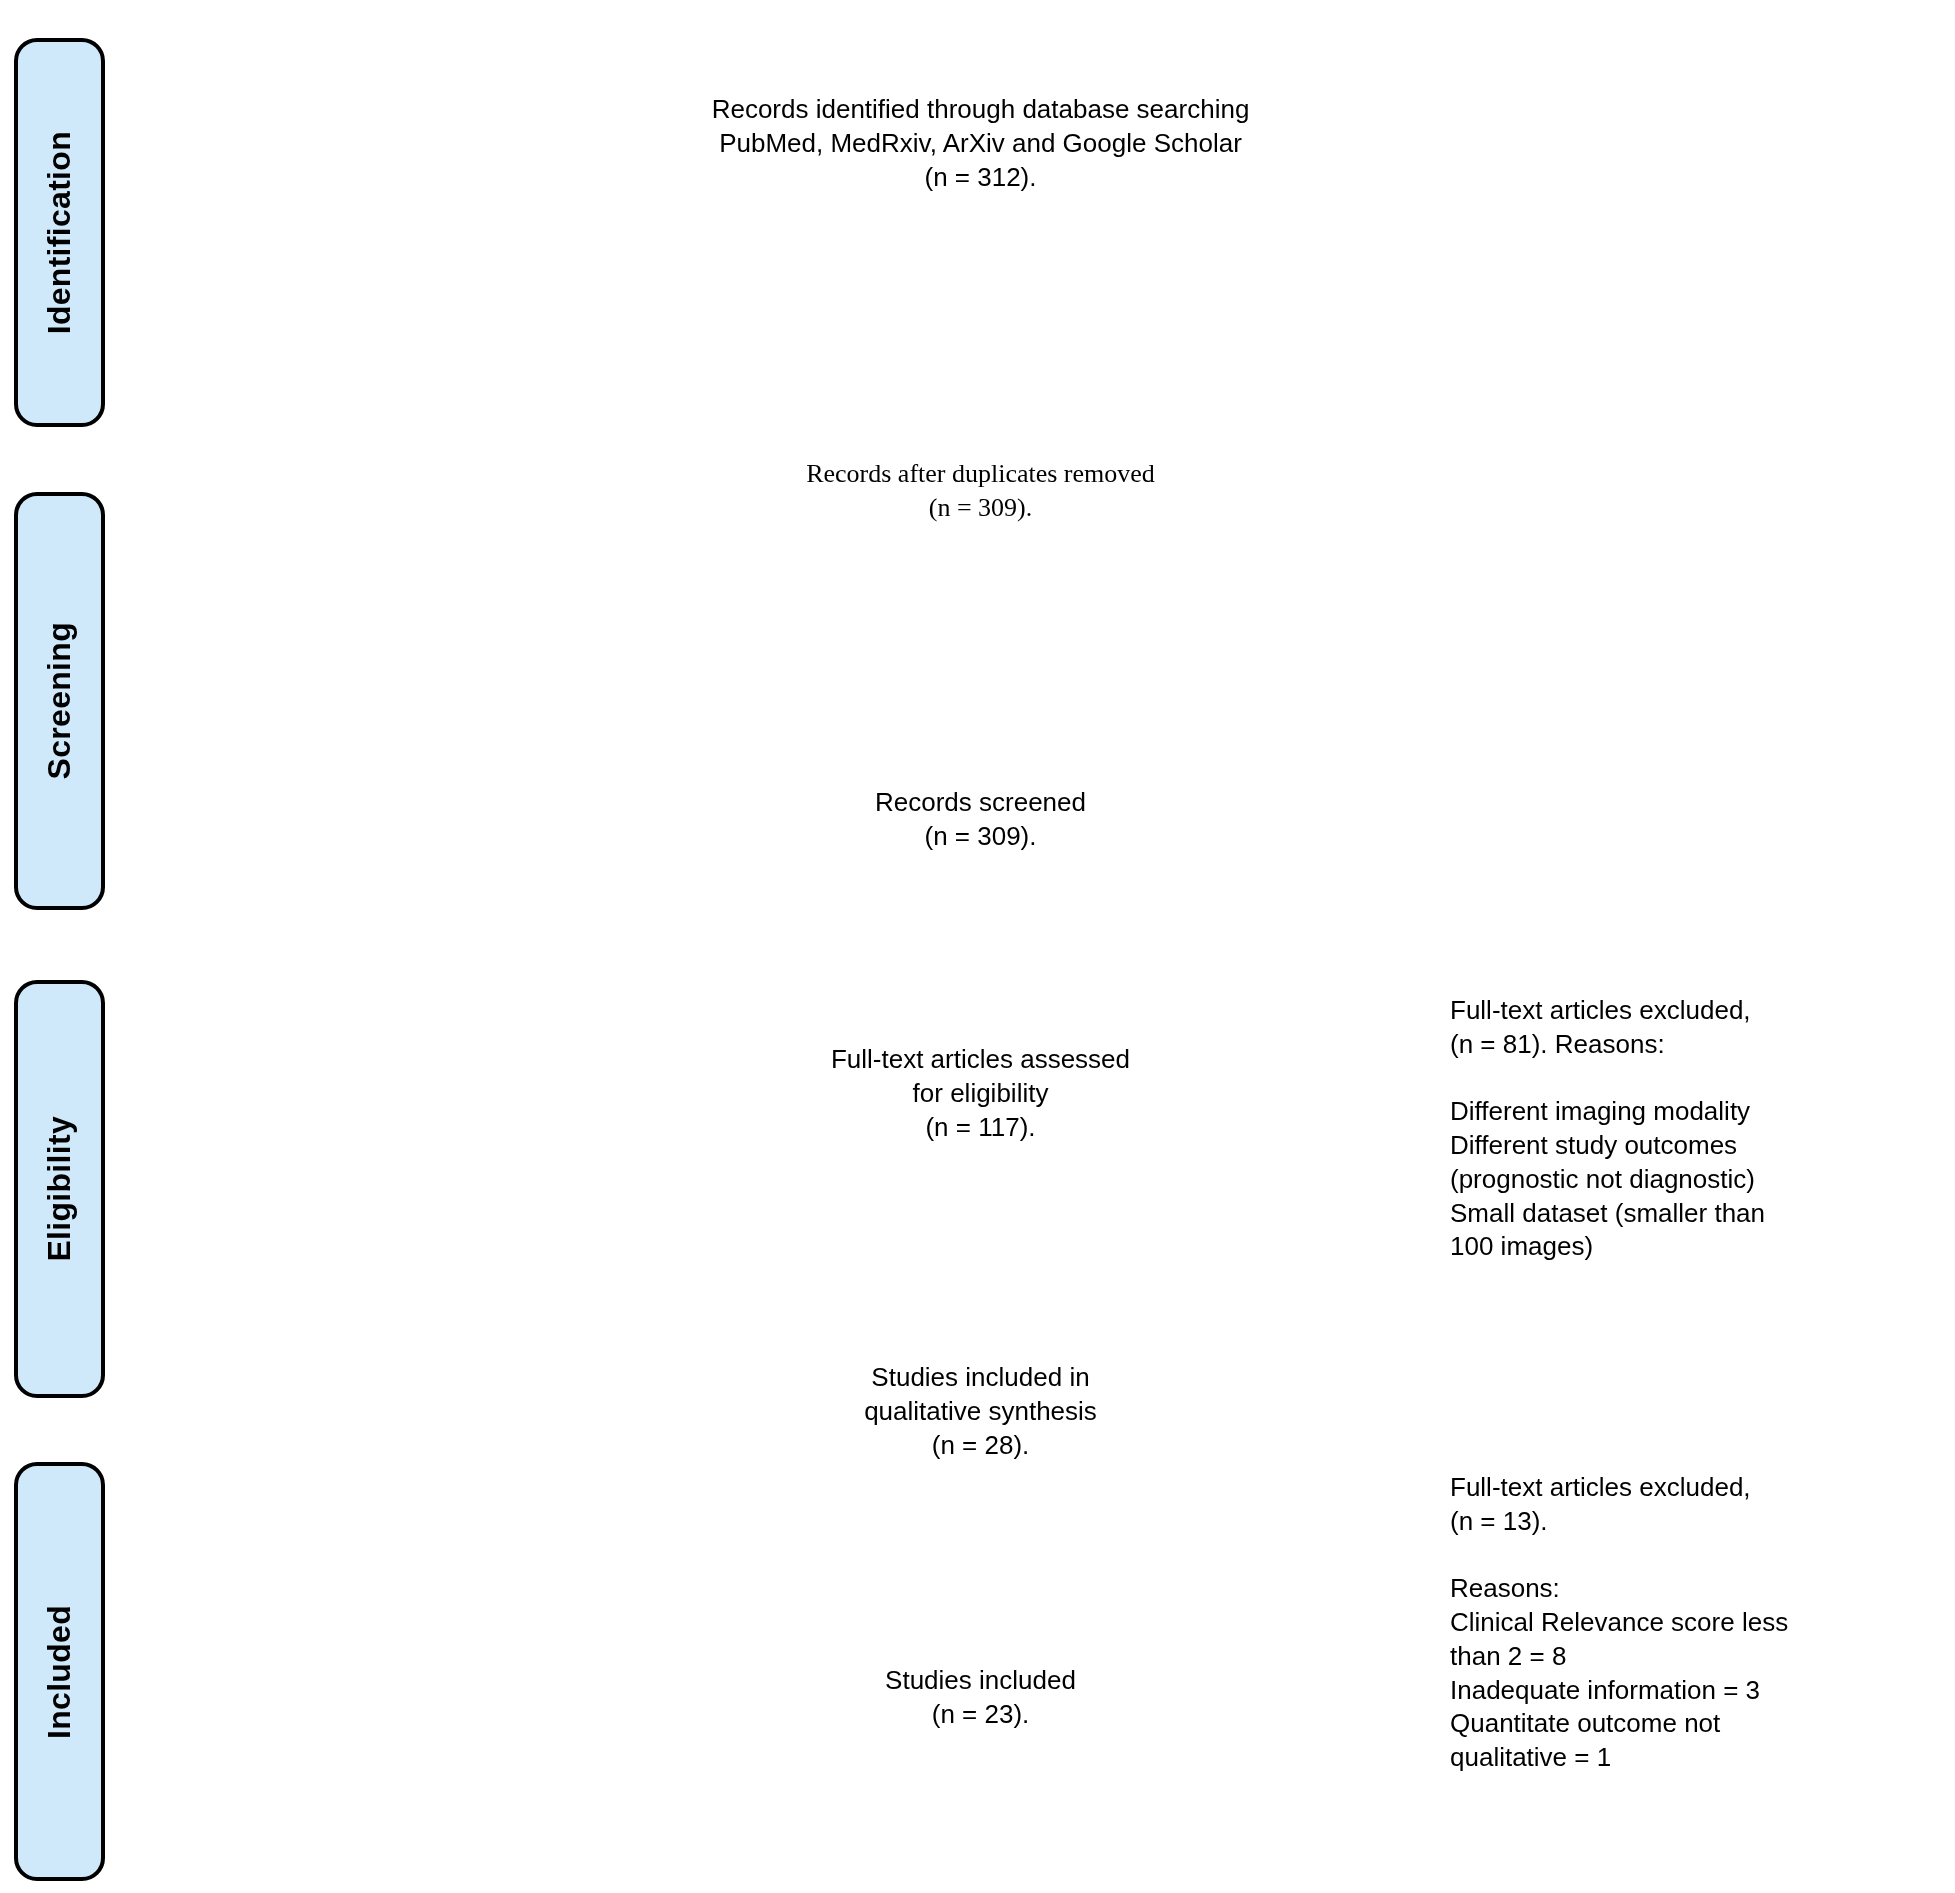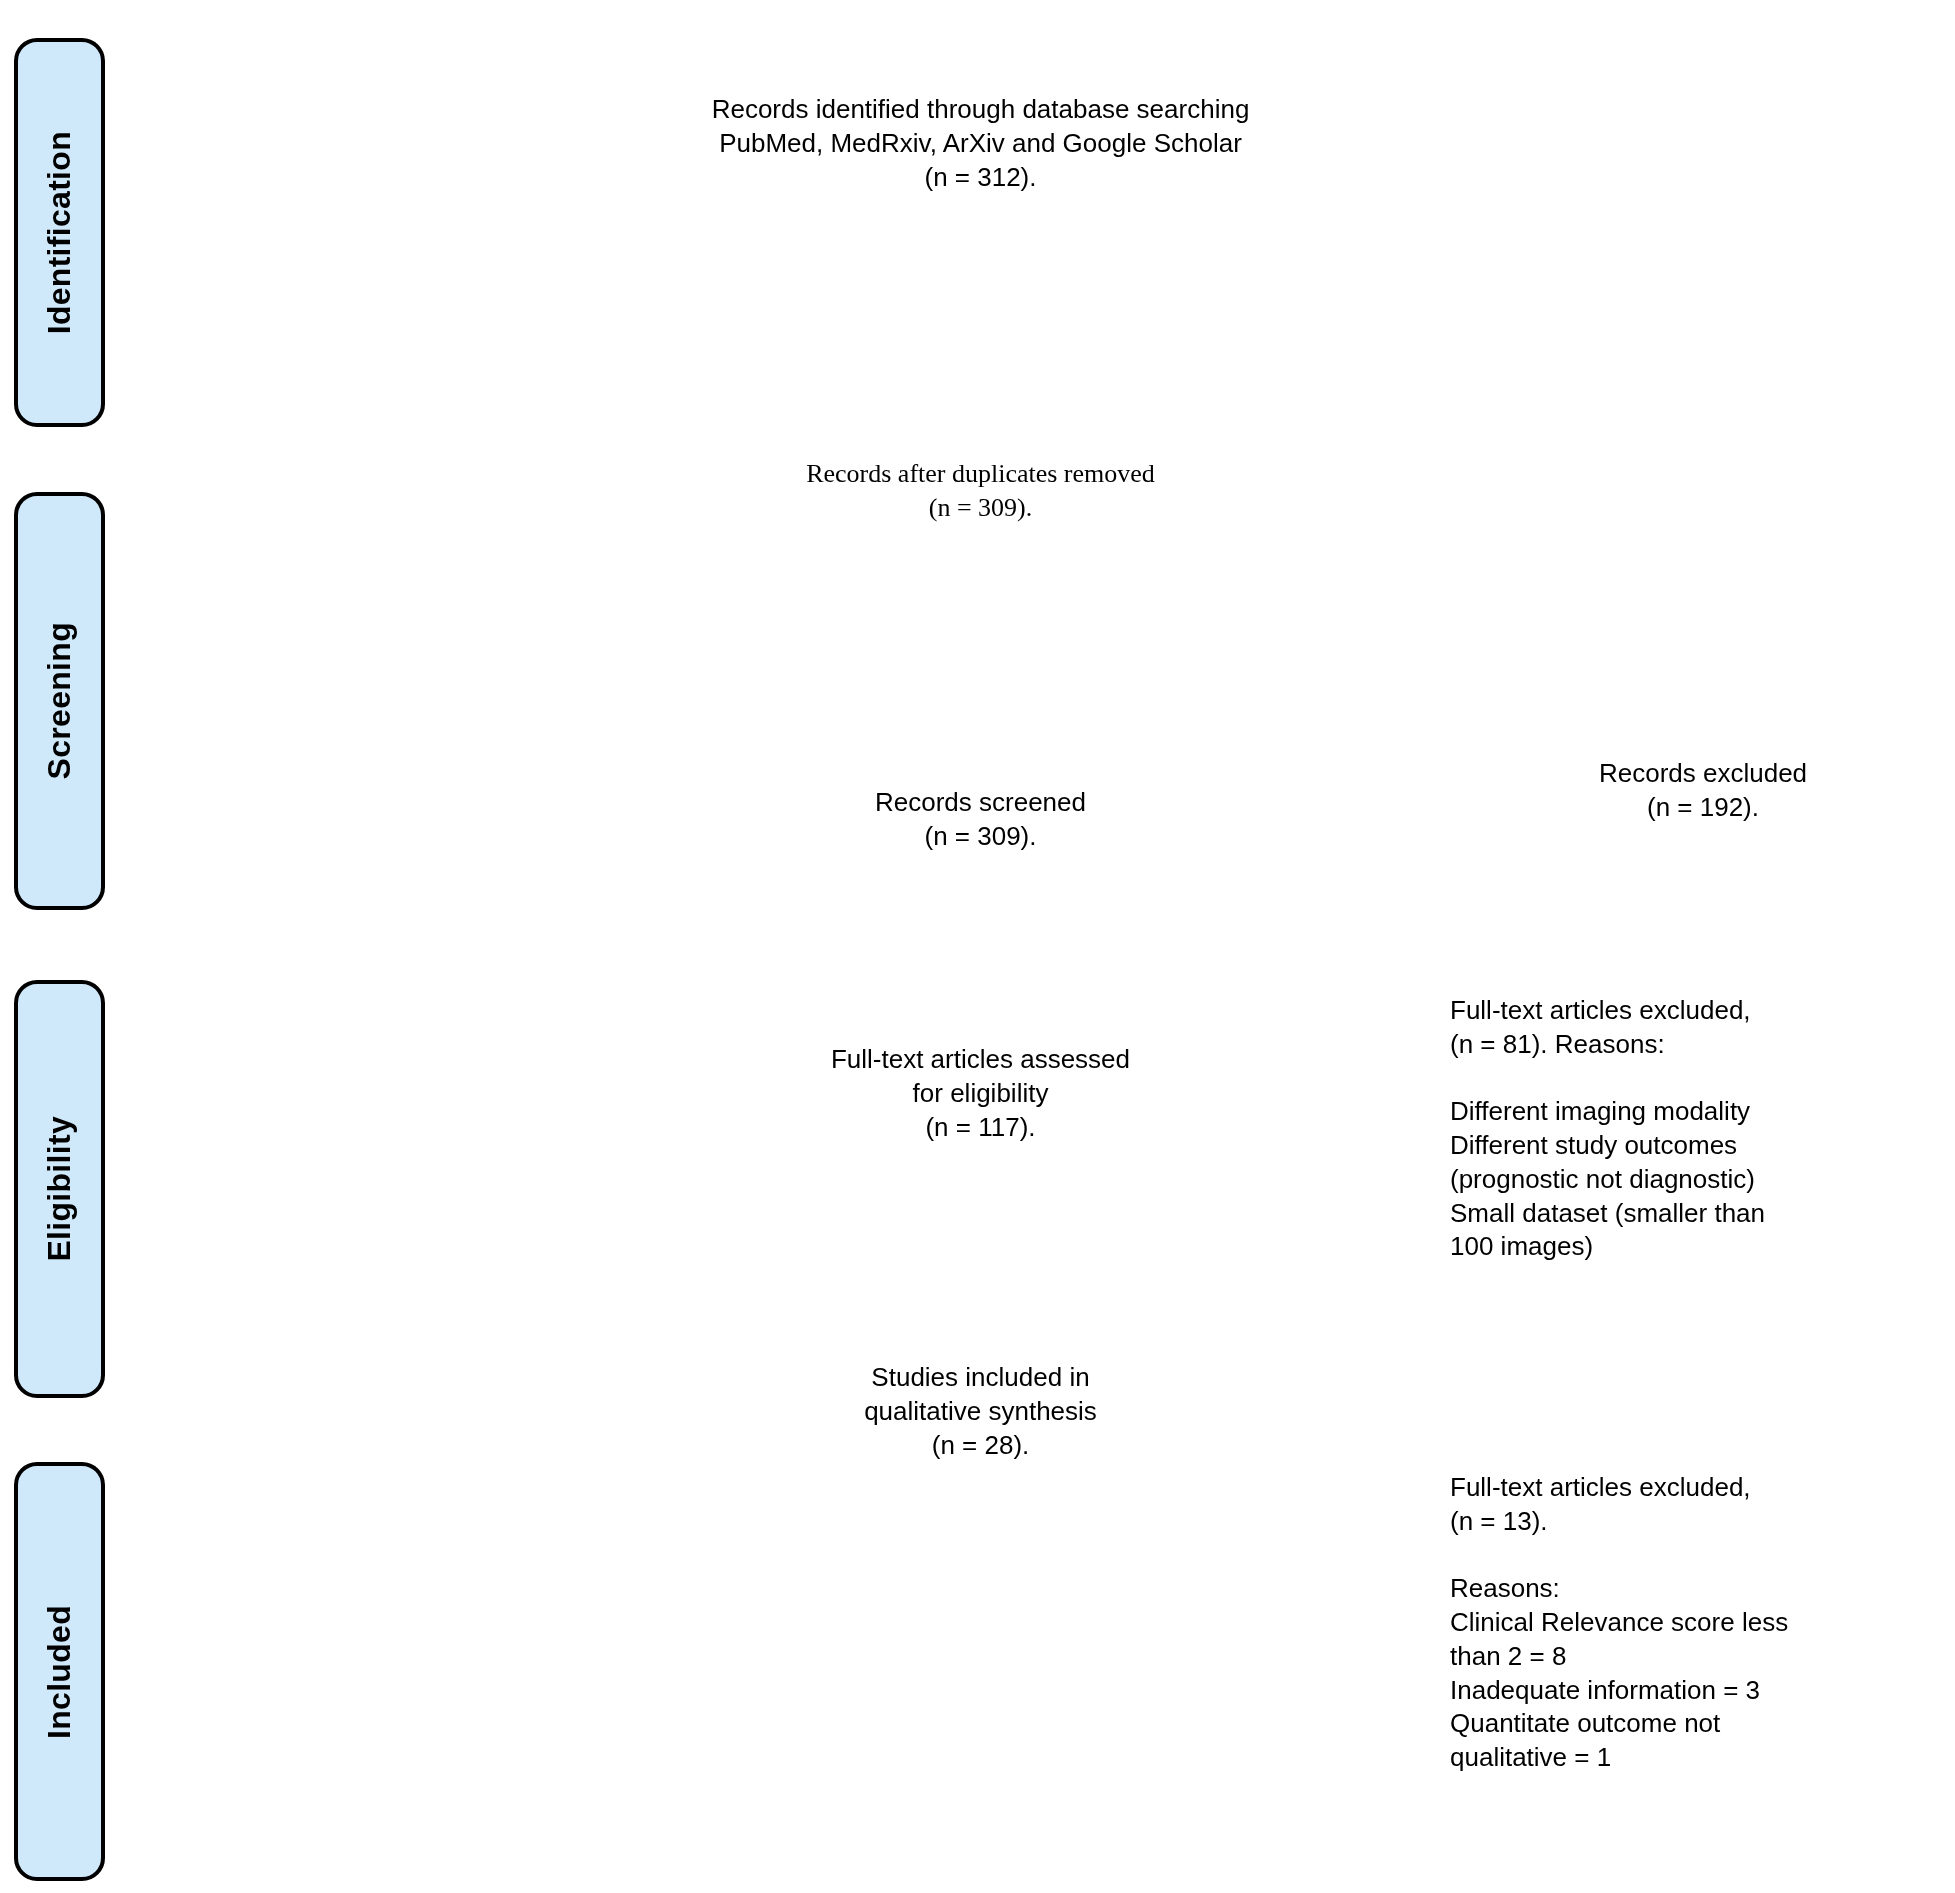--- a/index.html
+++ b/index.html
@@ -121,23 +121,23 @@
 (n = 309).</div>
 
   <div class="flow-block center-col" id="block-fulltext">Full-text articles assessed
 for eligibility
 (n = 117).</div>
 
   <div class="flow-block center-col" id="block-qualitative">Studies included in
 qualitative synthesis
 (n = 28).</div>
 
+  <div class="flow-block center-col" id="block-included">Studies included
+(n = 23).</div>
 
-  <div class="flow-block right-col right-centered" id="block-excluded">Records excluded
-(n = 192).</div>
 
   <div class="flow-block right-col" id="block-fulltext-excl">
     <span class="lead">Full-text articles excluded,
 (n =  81). Reasons:</span>
     <span class="reasons">Different imaging modality
 Different study outcomes
 (prognostic not diagnostic)
 Small dataset (smaller than
 100 images)</span>
   </div>

